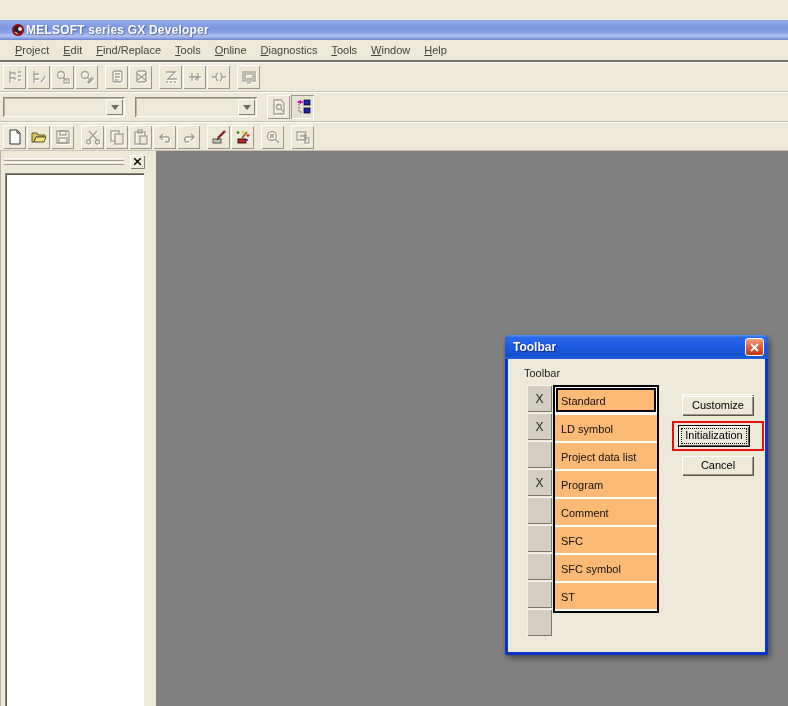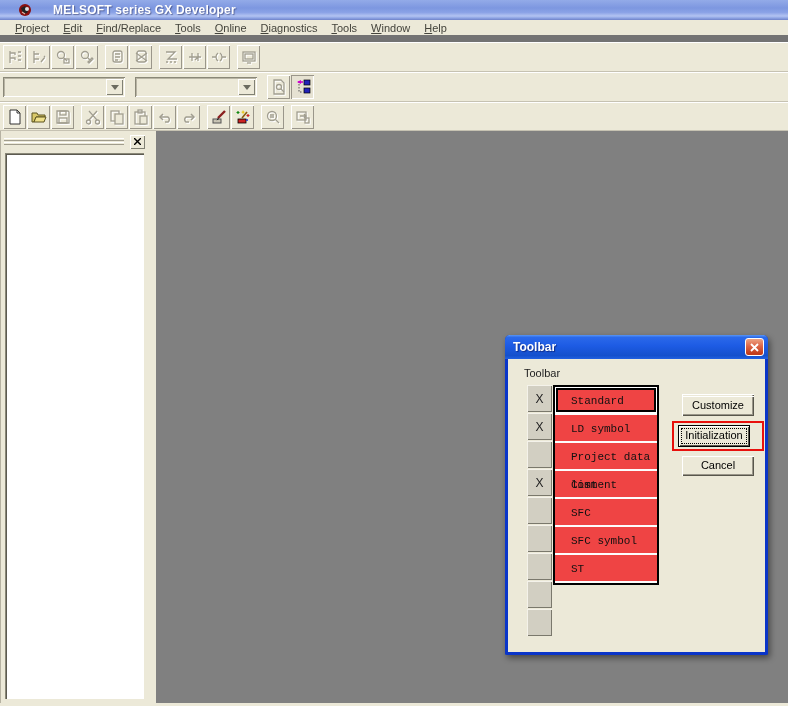--- a/index.html
+++ b/index.html
@@ -2,28 +2,28 @@
 <html><head>
 <meta charset="utf-8">
 <style>
   * { margin:0; padding:0; box-sizing:border-box; }
   html,body { width:788px; height:706px; }
   body { font-family:"Liberation Sans", sans-serif; font-size:11px; color:#222; }
 
   .window { position:relative; width:788px; height:706px; background:#ece9d8; overflow:hidden; }
 
   
-  .titlebar { height:20px; display:flex; align-items:center; padding-left:18px; gap:20px;
-    background:linear-gradient(180deg,#93abe8 0%,#7d97e0 40%,#8aa2e6 62%,#b3c3f2 80%,#8ea4e4 90%,#6f82c8 100%); }
+  .titlebar { height:20px; display:flex; align-items:center; padding-left:11px; gap:0;
+    background:linear-gradient(180deg,#93abe8 0%,#7d97e0 40%,#8aa2e6 62%,#b3c3f2 80%,#8ea4e4 90%,#6f82c8 100%);margin-top:20px; }
   .title-text { color:#fff; font-weight:bold; font-size:12px; text-shadow:1px 1px 1px rgba(0,0,40,.4); letter-spacing:.2px; }
   .app-icon { width:15px; height:15px; display:inline-flex; }
 
   
   .menubar { height:22px; background:#ece9d8; display:flex; align-items:center; padding-left:8px;
-    border-bottom:7px solid #737373; }
+    border-bottom:2px solid #737373; }
   .menu-item { display:inline-block; padding:2px 7px; color:#44443c; cursor:default; }
   .menu-item::first-letter { text-decoration:underline; }
 
   
   .toolbar { display:flex; align-items:center; background:#ece9d8; padding-left:3px;
     border-top:1px solid #fff; border-bottom:1px solid #c6c2b2; }
   .tb1 { height:30px; } .tb2 { height:30px; } .tb3 { height:29px; }
   .tbtn { width:23px; height:24px; display:flex; align-items:center; justify-content:center;
     background:#ece9d8; box-shadow:inset 1px 1px 0 #fff, inset -1px -1px 0 #9a968a; margin-right:1px; }
   .tbtn svg { width:16px; height:16px; }
@@ -63,22 +63,22 @@
   .dlg-close { width:19px; height:18px; border-radius:3px; border:1px solid #fff;
     background:linear-gradient(180deg,#eda282 0%,#dd6547 45%,#c33d1c 90%); display:flex; align-items:center; justify-content:center; }
   .dlg-close svg { width:9px; height:9px; }
   .dlg-client { position:relative; width:257px; height:293px; }
   .dlg-label { position:absolute; left:16px; top:8px; color:#222; }
 
   .chk-col { position:absolute; left:19px; top:26px; width:26px; }
   .chk { width:25px; height:27px; margin-bottom:1px; background:#d2cfc2; display:flex; align-items:center; justify-content:center;
     box-shadow:inset 1px 1px 0 #f4f2ea, inset -1px -1px 0 #7a786c; color:#222; font-size:12px; }
   .list-col { position:absolute; left:45px; top:26px; width:106px; border:2px solid #000; background:#fff; }
-  .list-row { height:26px; line-height:26px; padding-left:16px; background:#ef4444; color:#111;
-    border-bottom:2px solid #fff;font-family:Liberation Mono, monospace; }
+  .list-row { height:26px; line-height:26px; padding-left:6px; background:#fdba74; color:#111;
+    border-bottom:2px solid #fff; }
   .list-row.r { border-bottom:2px solid #fdfdfd; height:28px; line-height:28px; }
   .list-row.selected { box-shadow:inset 0 0 0 1px #fff, inset 0 0 0 3px #000; }
 
   .btn { position:absolute; left:174px; width:72px; height:20px; background:#ece9d8; color:#000; font-size:11px;
     font-family:"Liberation Sans",sans-serif; text-align:center; line-height:18px;
     box-shadow:inset 1px 1px 0 #fff, inset -1px -1px 0 #58564c, inset -2px -2px 0 #9a968a; }
   .btn-ok { top:7px;margin-top:28px; } .btn-customize { top:37px; } .btn-cancel { top:97px; }
   .btn-init { top:66px; left:170px; width:72px; height:22px; border:1px solid #000;
     box-shadow:inset 1px 1px 0 #fff, inset -1px -1px 0 #58564c;
     outline:1px dotted #000; outline-offset:-4px; }
@@ -334,20 +334,21 @@
         <div class="chk"></div>
         <div class="chk"></div>
         <div class="chk"></div>
         <div class="chk"></div>
       </div>
 
       <div class="list-col">
         <div class="list-row r selected">Standard</div>
         <div class="list-row r">LD symbol</div>
         <div class="list-row r">Project data list</div>
+        <div class="list-row r">Program</div>
         <div class="list-row r">Comment</div>
         <div class="list-row r">SFC</div>
         <div class="list-row r">SFC symbol</div>
         <div class="list-row r">ST</div>
       </div>
 
       <div class="btn btn-ok">OK</div>
       <div class="btn btn-customize">Customize</div>
       <div class="btn btn-init">Initialization</div>
       <div class="btn btn-cancel">Cancel</div>

